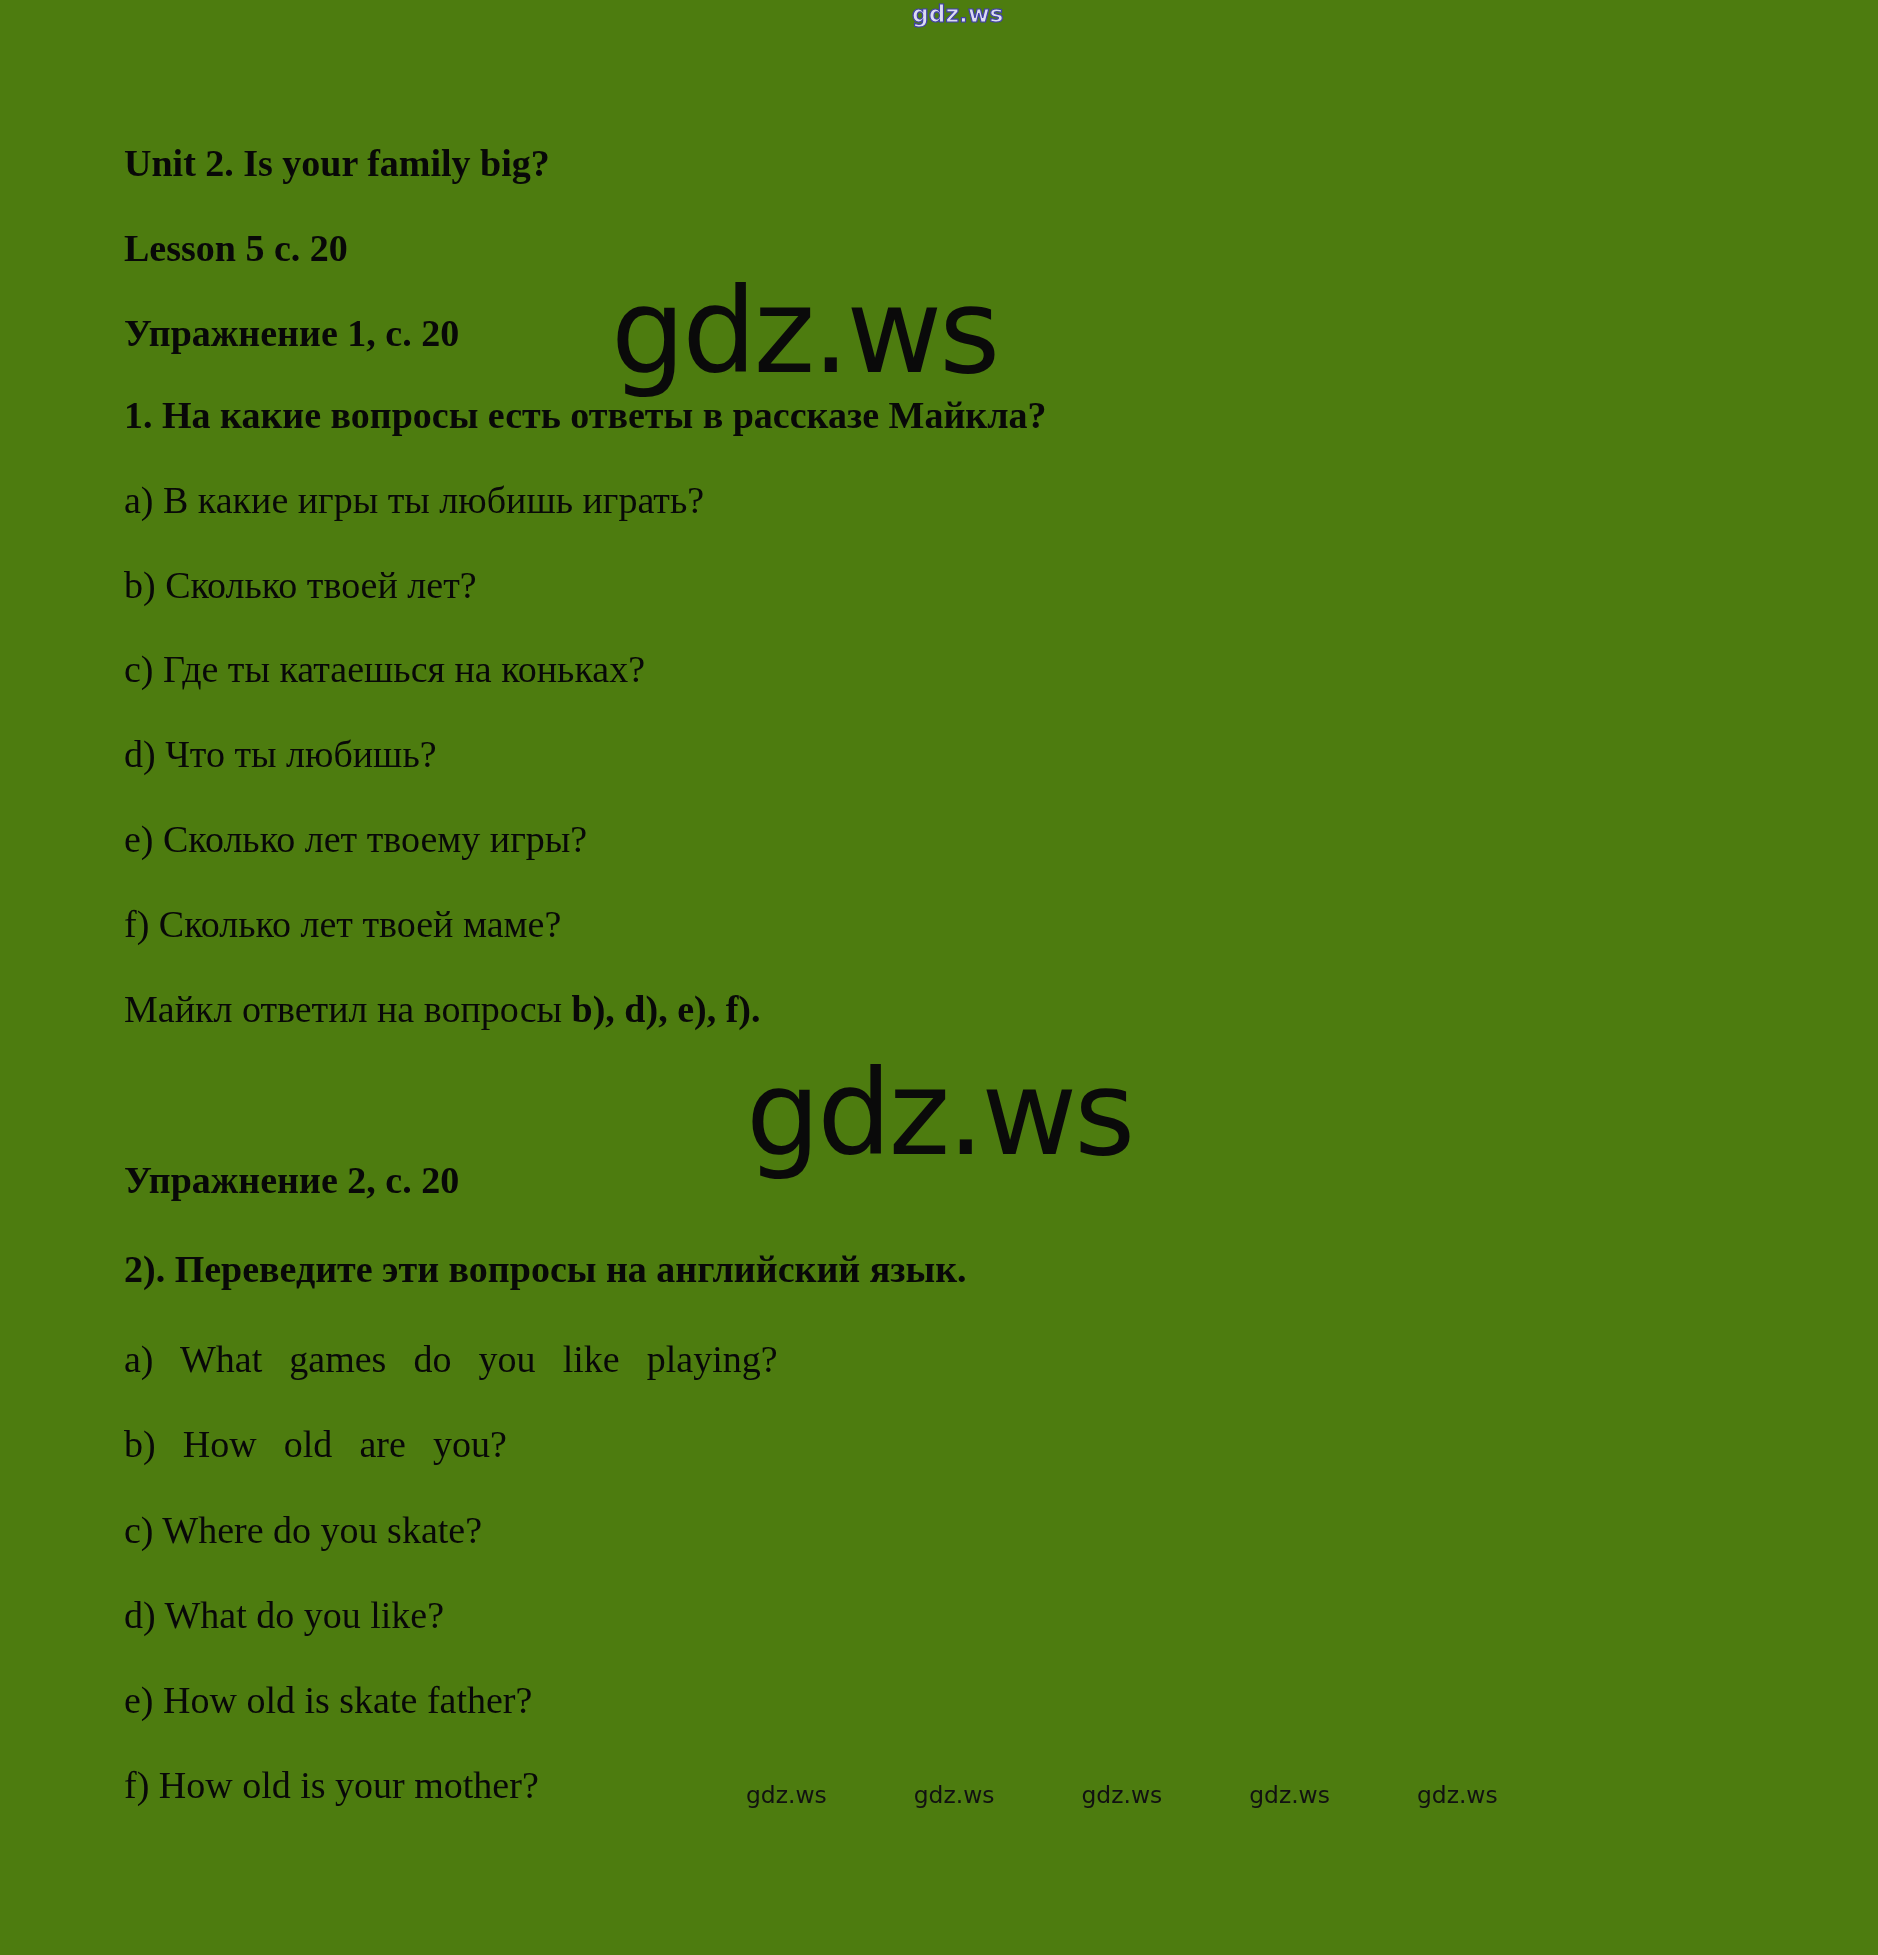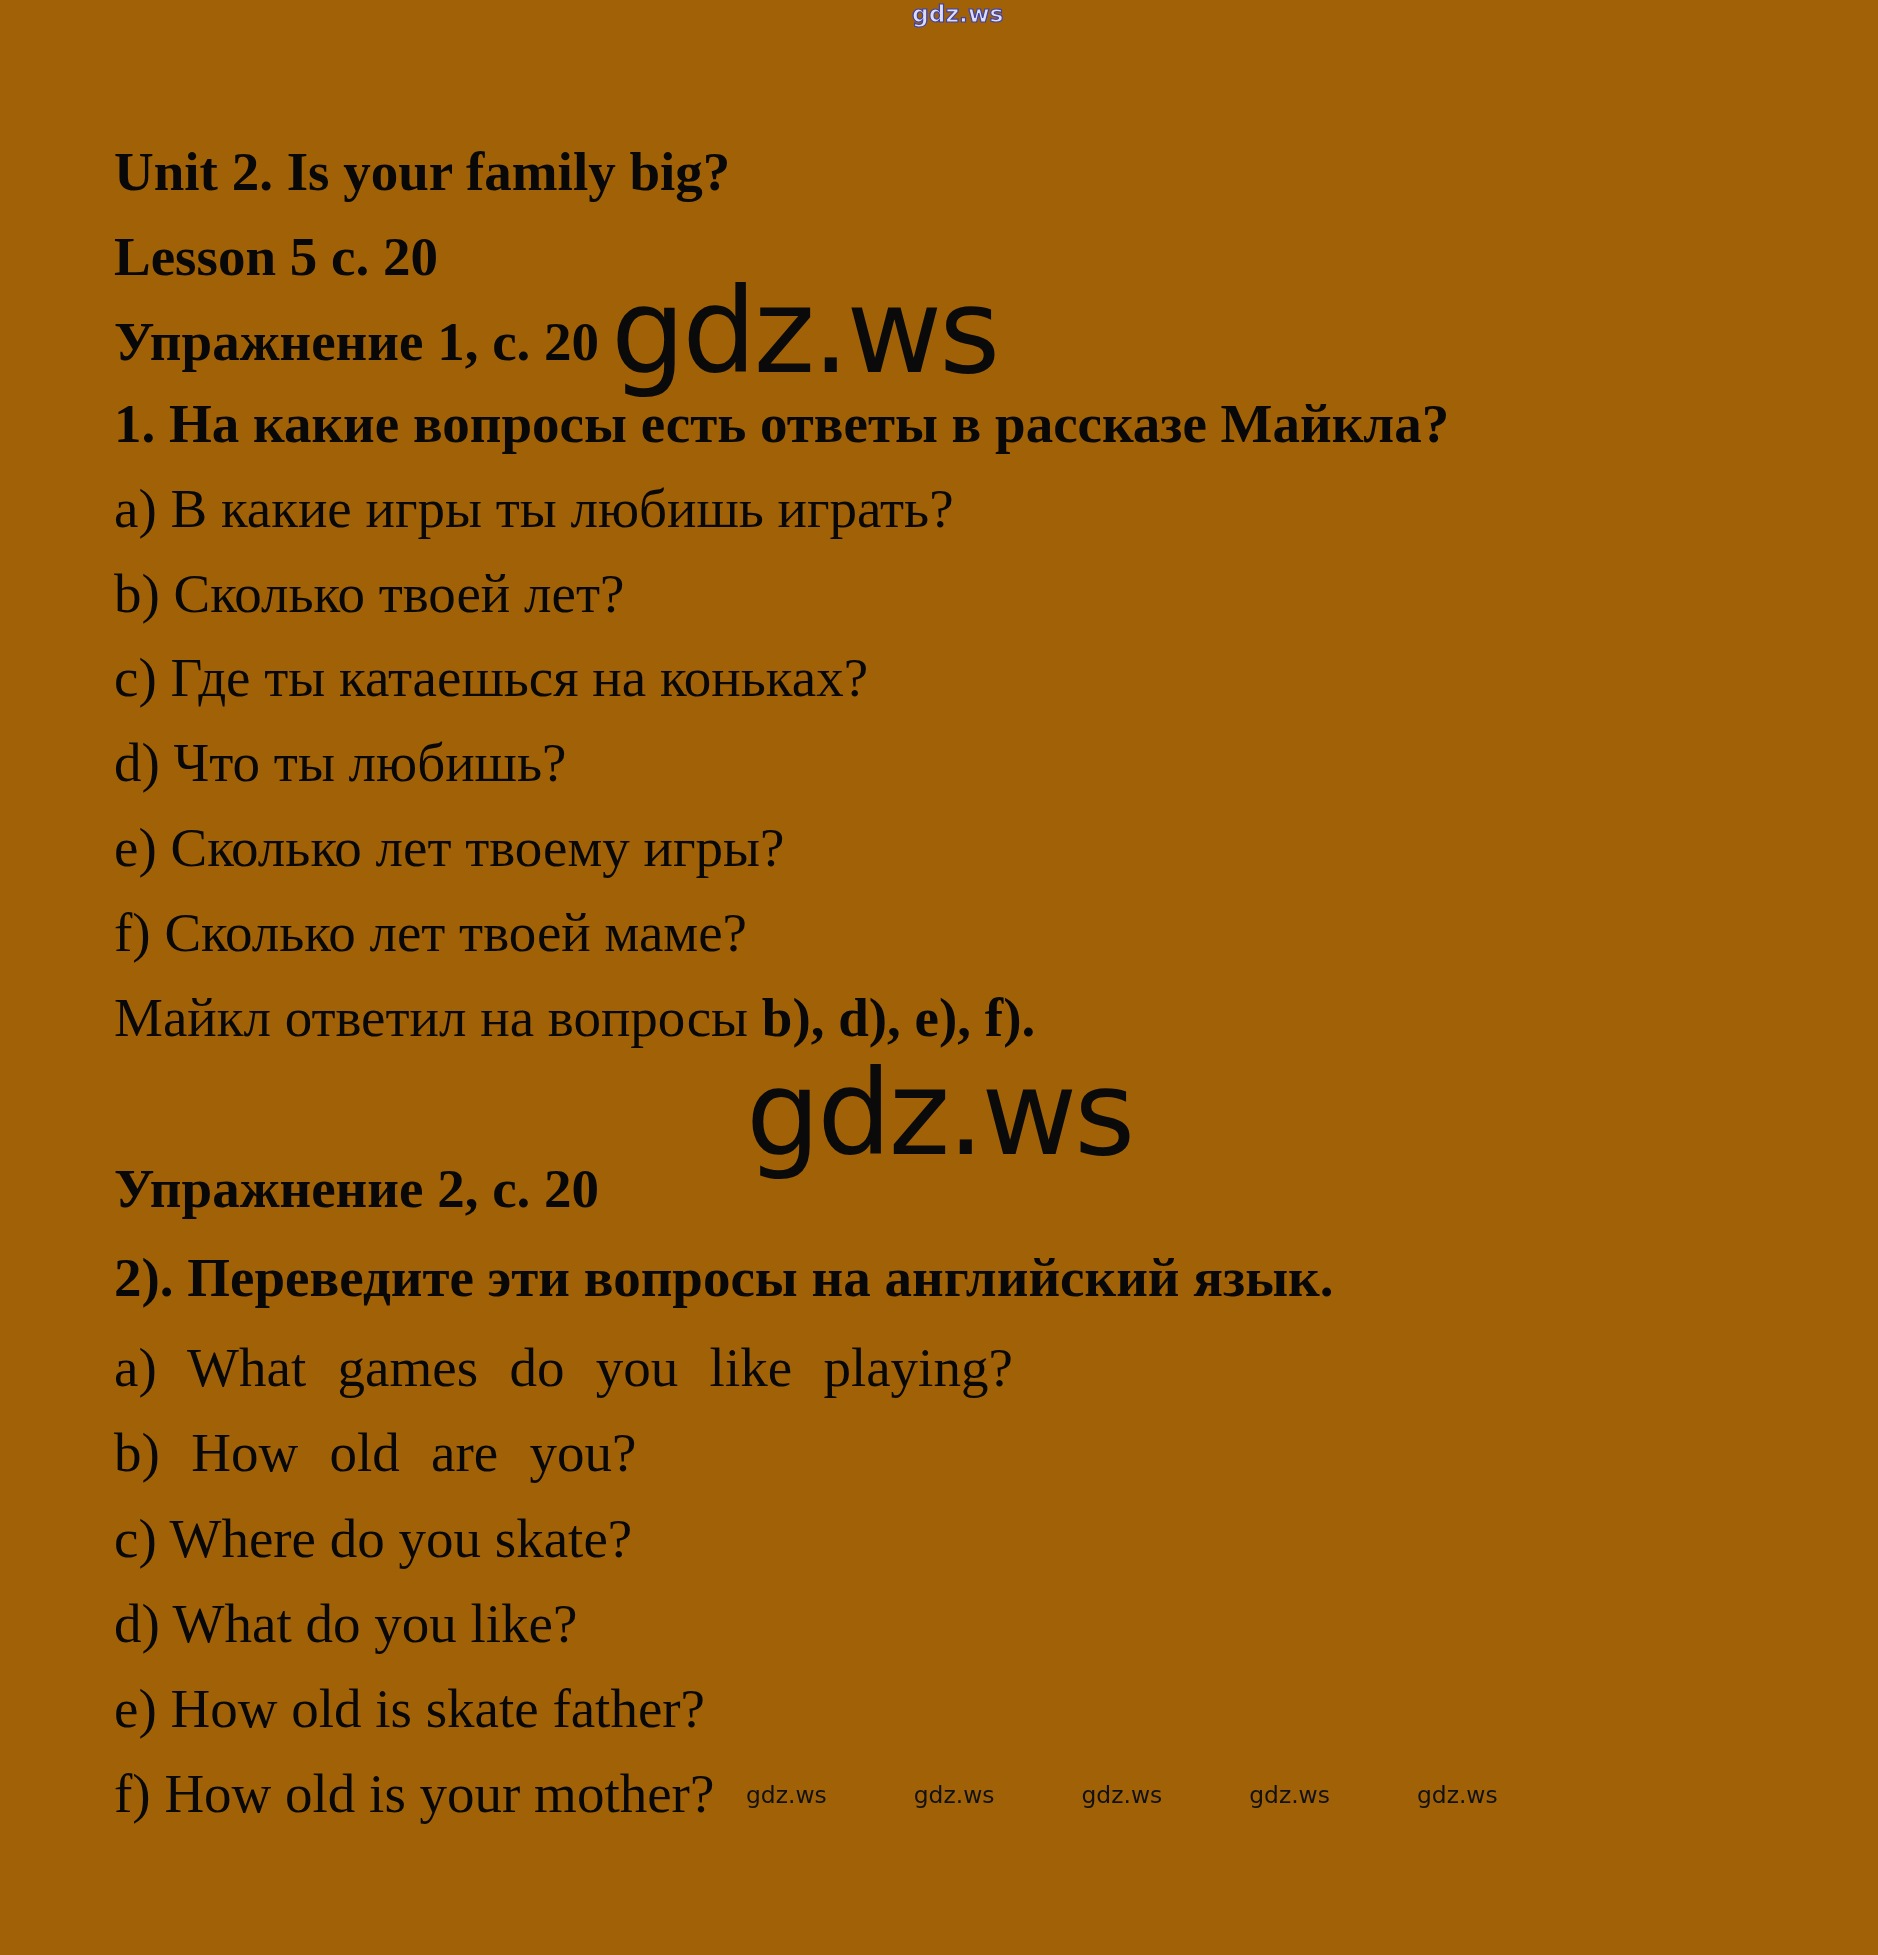--- a/index.html
+++ b/index.html
@@ -4,30 +4,30 @@
 <style>
   html, body {
     margin: 0;
     padding: 0;
     background: #ffffff;
   }
   .page {
     position: relative;
     width: 1878px;
     height: 1955px;
-    background: #a16207;
+    background: #4d7c0f;
     color: #050505;
     font-family: "Liberation Serif", serif;
     overflow: hidden;
     text-align: right;
   }
   .line {
     position: absolute;
-    left: 114px;
-    font-size: 55px;
+    left: 124px;
+    font-size: 38px;
     line-height: 1;
     white-space: nowrap;
     color: #080808;
   }
   .bold { font-weight: bold; }
   .wide-words { word-spacing: 17.6px; }
 
   
   .wm-large {
     position: absolute;

